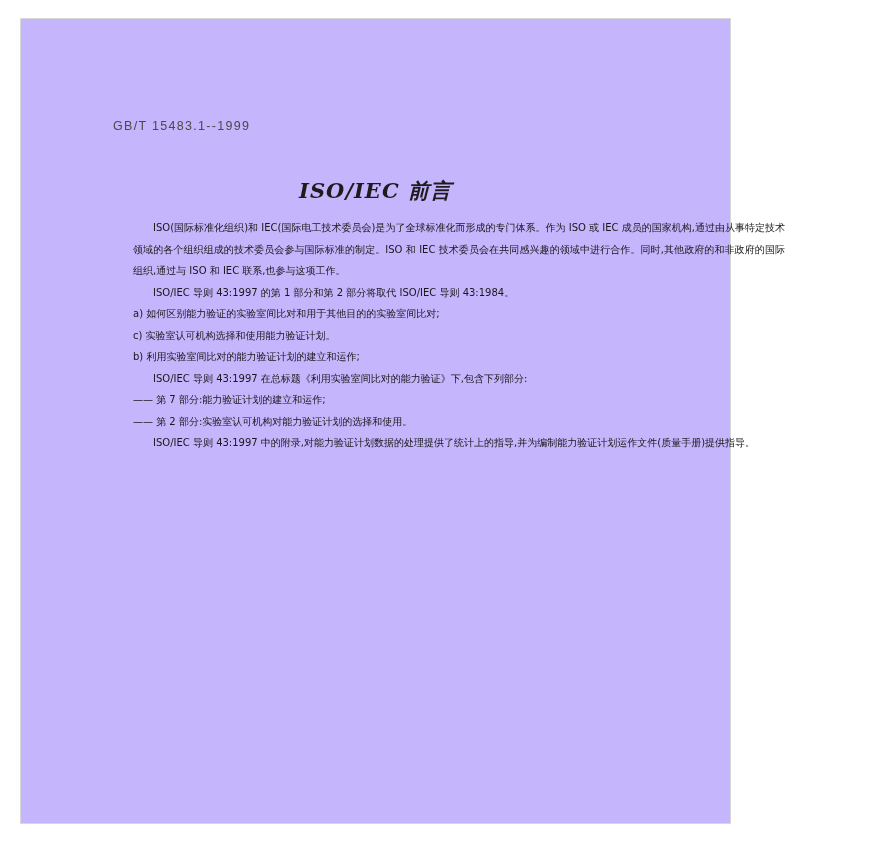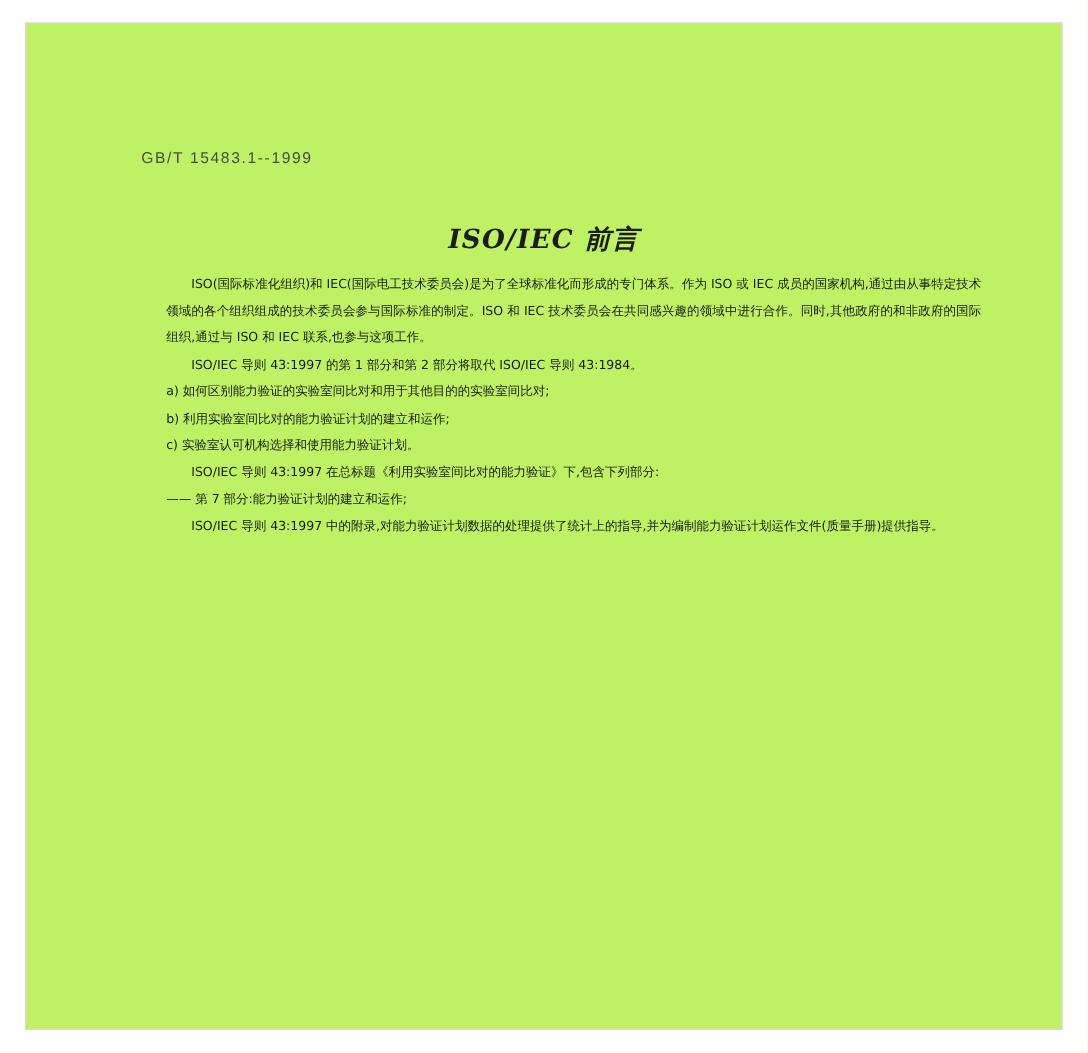--- a/index.html
+++ b/index.html
@@ -12,23 +12,23 @@
     width: 870px;
     height: 842px;
     background: #ffffff;
     overflow: hidden;
     font-family: "DejaVu Sans", "Liberation Sans", sans-serif;
   }
   .scan {
     position: absolute;
     left: 20px;
     top: 18px;
-    width: 830px;
+    width: 711px;
     height: 806px;
-    background: #bef264;
+    background: #c4b5fd;
     border: 1px solid #d8d8d8;
     box-sizing: border-box;
   }
   .header-code {
     position: absolute;
     left: 92px;
     top: 100px;
     font-family: "Liberation Sans", sans-serif;
     font-size: 12.5px;
     letter-spacing: 1.3px;
@@ -80,20 +80,21 @@
 <body>
 
 <div class="page">
   <div class="scan">
     <div class="header-code">GB/T 15483.1--1999</div>
     <div class="doc-title">ISO/IEC 前言</div>
     <div class="body-text">
       <p class="indent2">ISO(国际标准化组织)和 IEC(国际电工技术委员会)是为了全球标准化而形成的专门体系。作为 ISO 或 IEC 成员的国家机构,通过由从事特定技术领域的各个组织组成的技术委员会参与国际标准的制定。ISO 和 IEC 技术委员会在共同感兴趣的领域中进行合作。同时,其他政府的和非政府的国际组织,通过与 ISO 和 IEC 联系,也参与这项工作。</p>
       <p class="indent2">ISO/IEC 导则 43:1997 的第 1 部分和第 2 部分将取代 ISO/IEC 导则 43:1984。</p>
       <p class="hang">a) 如何区别能力验证的实验室间比对和用于其他目的的实验室间比对;</p>
+      <p class="hang">c) 实验室认可机构选择和使用能力验证计划。</p>
       <p class="hang">b) 利用实验室间比对的能力验证计划的建立和运作;</p>
-      <p class="hang">c) 实验室认可机构选择和使用能力验证计划。</p>
       <p class="indent2">ISO/IEC 导则 43:1997 在总标题《利用实验室间比对的能力验证》下,包含下列部分:</p>
       <p class="dash">—— 第 7 部分:能力验证计划的建立和运作;</p>
+      <p class="dash">—— 第 2 部分:实验室认可机构对能力验证计划的选择和使用。</p>
       <p class="indent2">ISO/IEC 导则 43:1997 中的附录,对能力验证计划数据的处理提供了统计上的指导,并为编制能力验证计划运作文件(质量手册)提供指导。</p>
     </div>
   </div>
 </div>
 
 </body></html>

